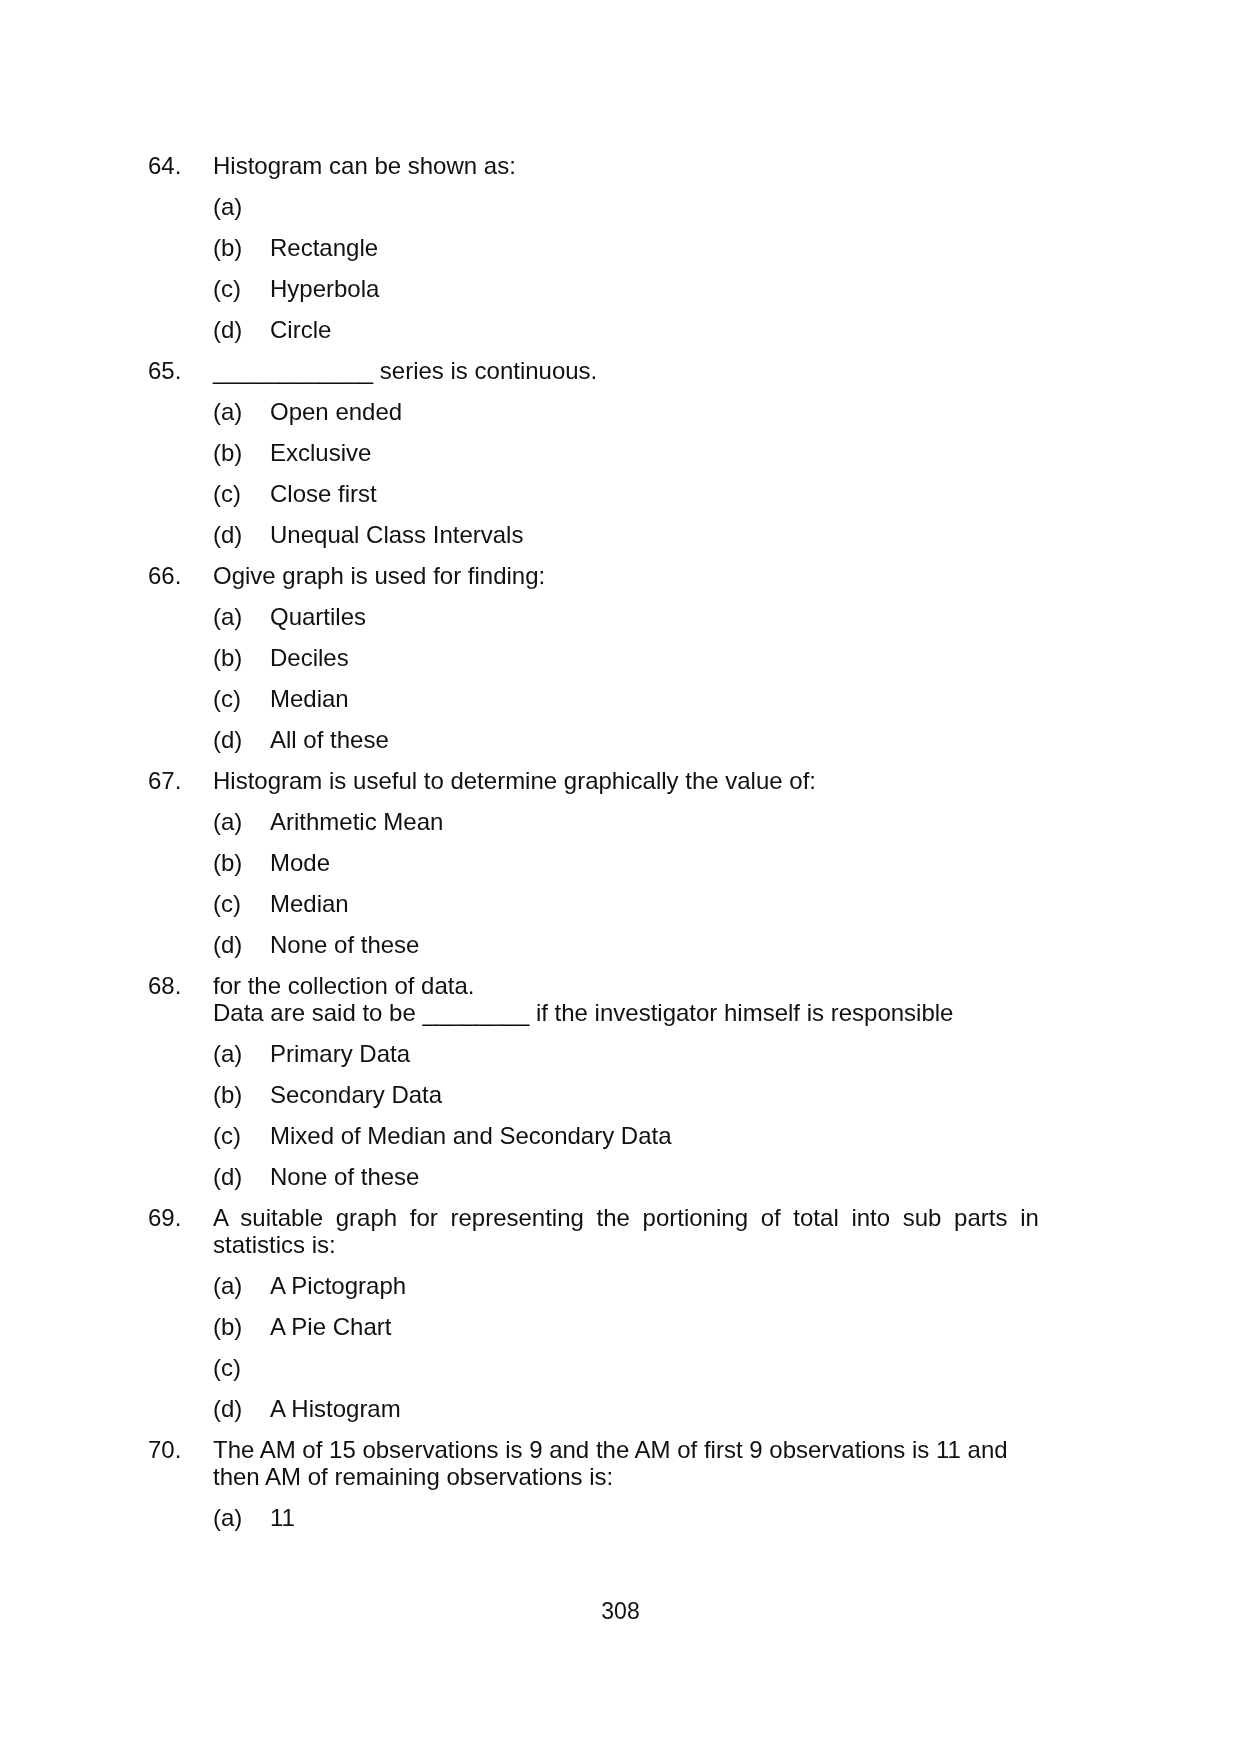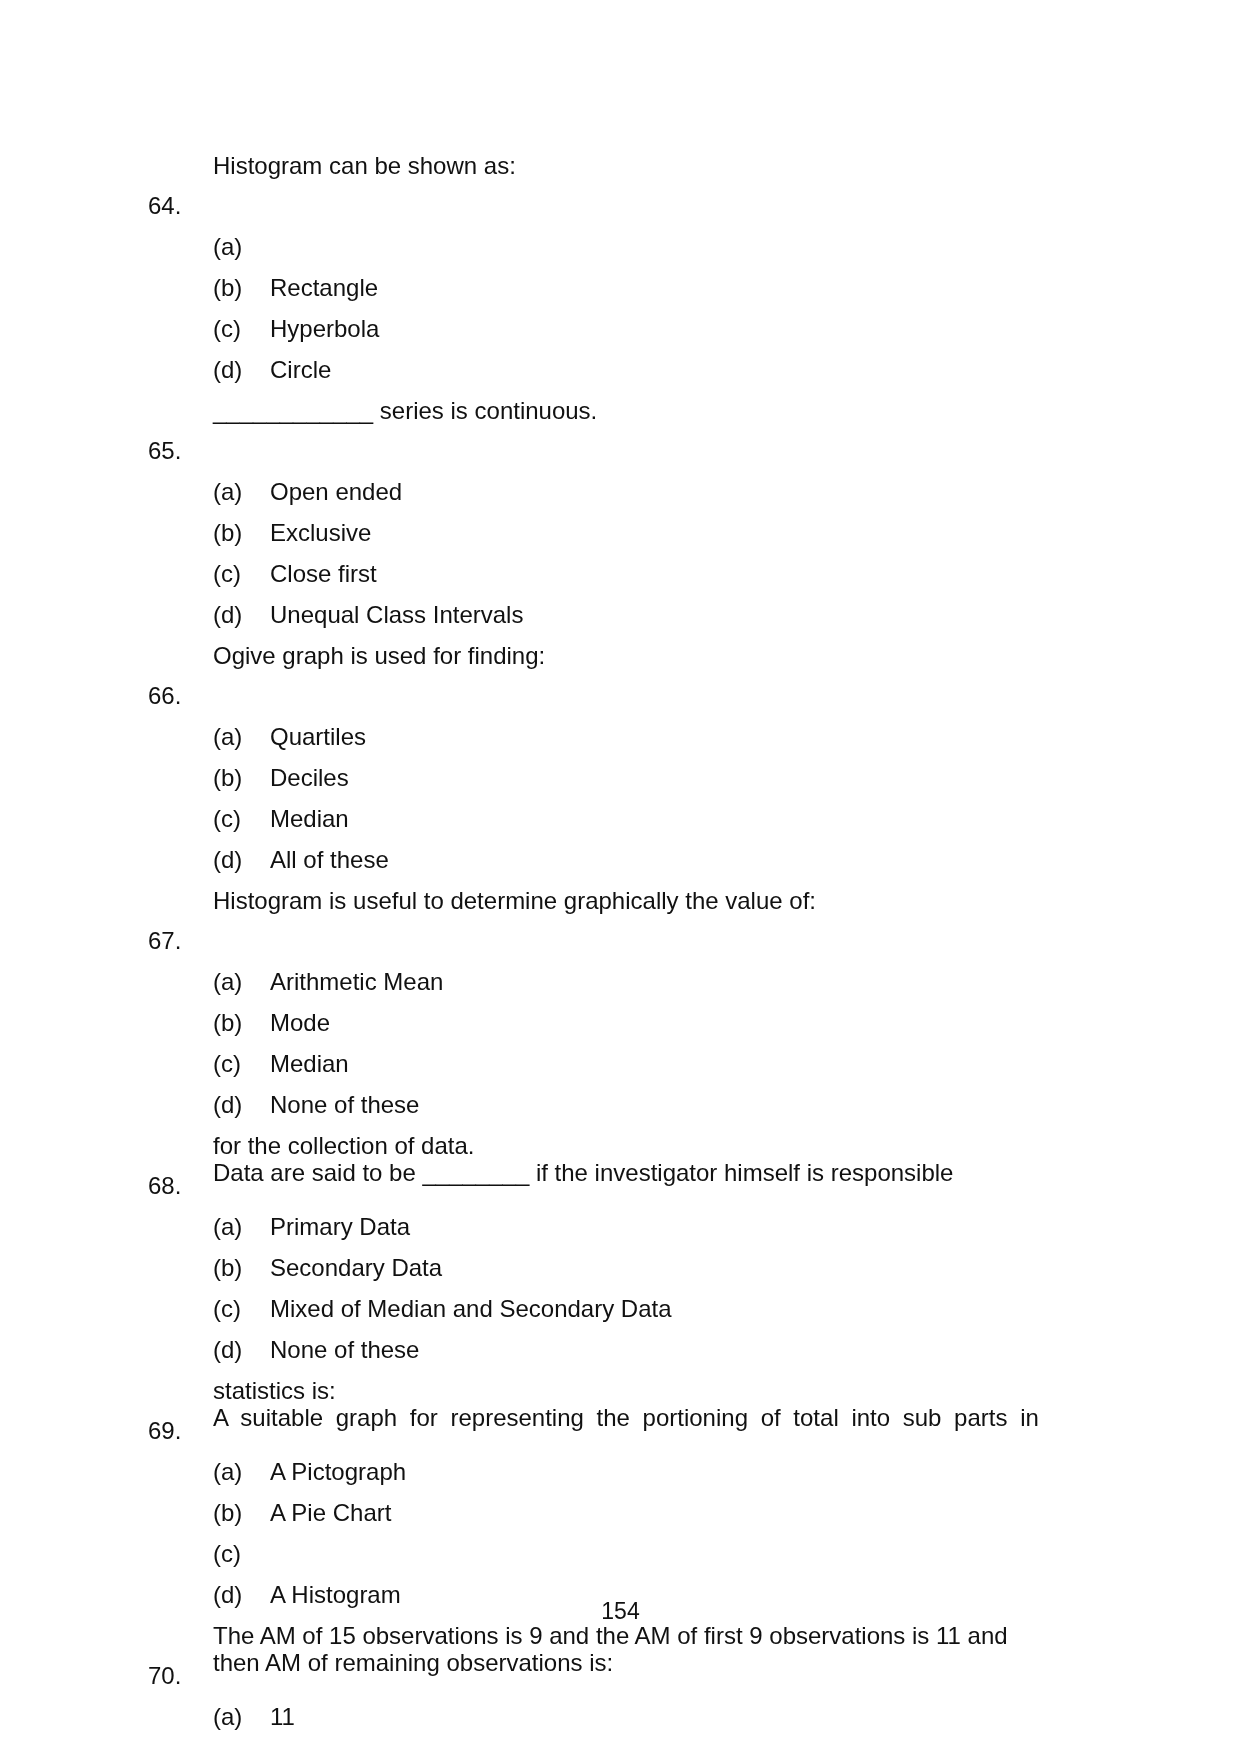--- a/index.html
+++ b/index.html
@@ -25,21 +25,20 @@
   .row {
     display: flex;
     line-height: 27px;
     margin-bottom: 14px;
   }
   .question.row, .question-block {
     margin-top: 6px;
   }
   .qnum {
     flex: 0 0 65px;
-    margin-top: 40px;
   }
   .qbody {
     flex: 1;
     min-width: 0;
   }
   .qline {
     line-height: 27px;
   }
   .spread {
     word-spacing: 6px;
@@ -180,22 +179,22 @@
     <div class="opttext">Mixed of Median and Secondary Data</div>
   </div>
   <div class="row opt">
     <div class="optletter">(d)</div>
     <div class="opttext">None of these</div>
   </div>
 
   <div class="row question">
     <div class="qnum">69.</div>
     <div class="qbody">
+      <div class="qline spread">A suitable graph for representing the portioning of total into sub parts in</div>
       <div class="qline">statistics is:</div>
-      <div class="qline spread">A suitable graph for representing the portioning of total into sub parts in</div>
     </div>
   </div>
   <div class="row opt">
     <div class="optletter">(a)</div>
     <div class="opttext">A Pictograph</div>
   </div>
   <div class="row opt">
     <div class="optletter">(b)</div>
     <div class="opttext">A Pie Chart</div>
   </div>
@@ -214,13 +213,13 @@
       <div class="qline">then AM of remaining observations is:</div>
     </div>
   </div>
   <div class="row opt">
     <div class="optletter">(a)</div>
     <div class="opttext">11</div>
   </div>
 
 </div>
 
-<div class="pagenum">154</div>
+<div class="pagenum">308</div>
 
 </body></html>

